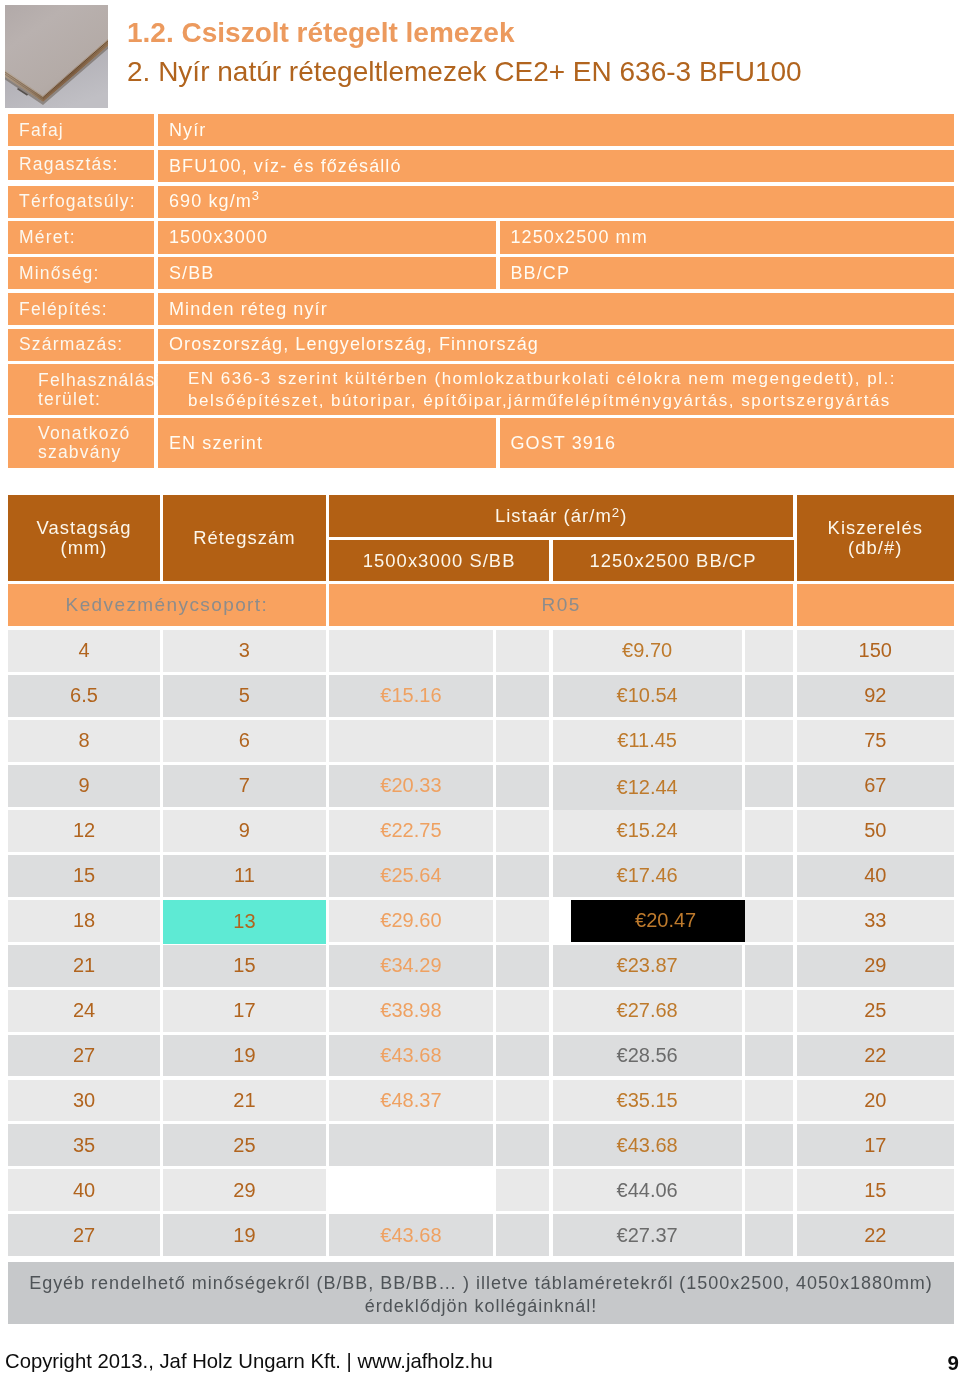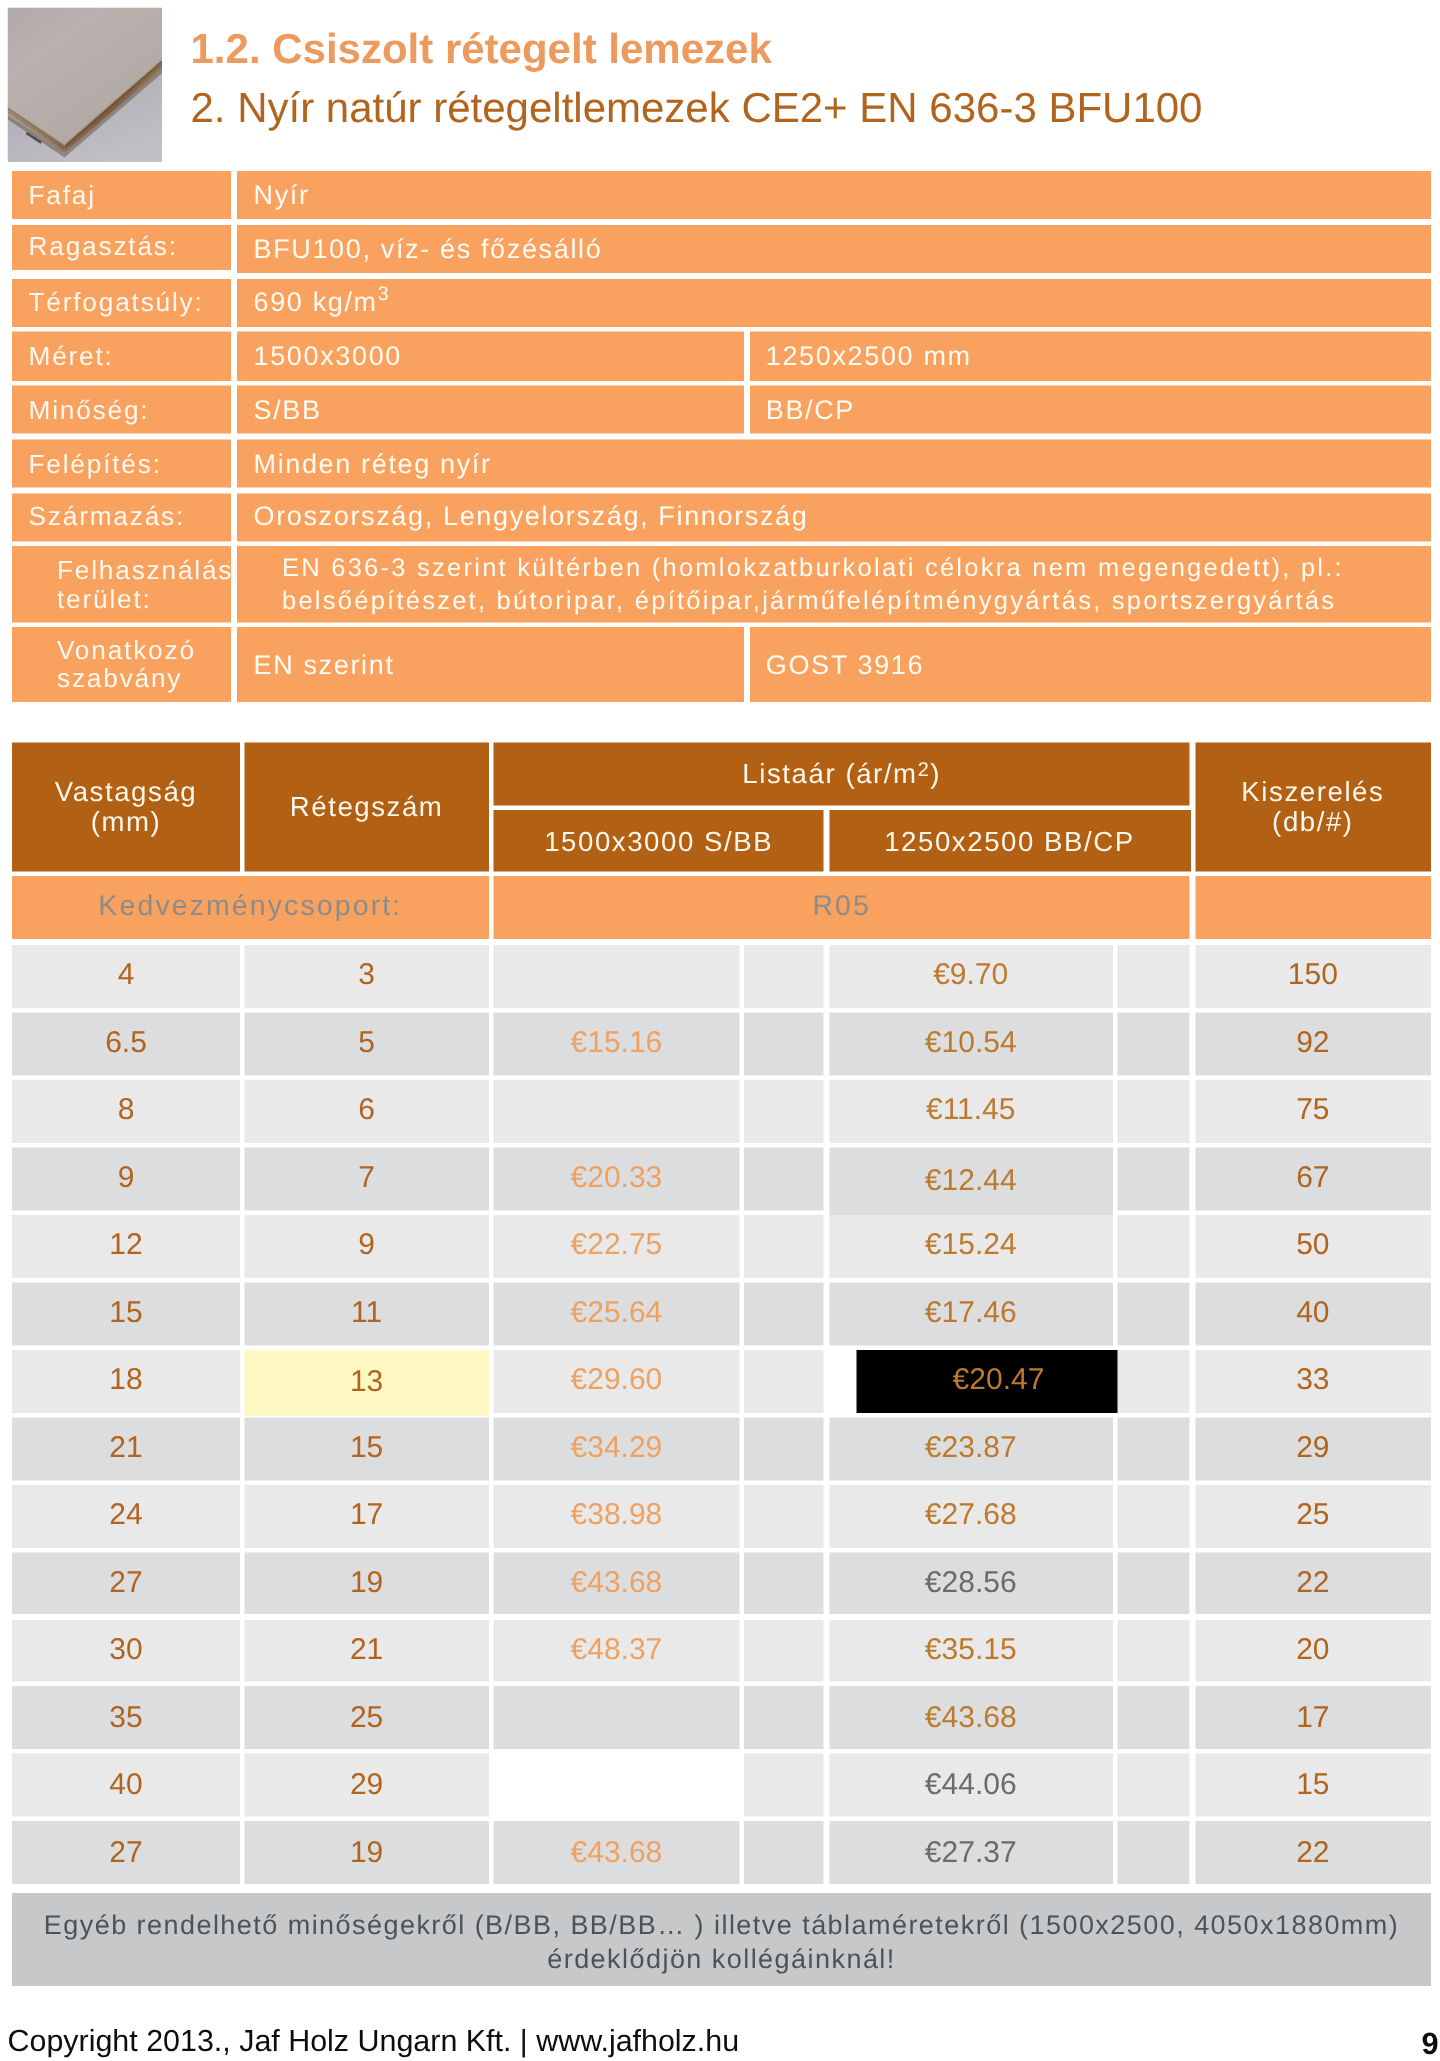--- a/index.html
+++ b/index.html
@@ -314,21 +314,21 @@
     </div>
 <div class="pc v-p2" style="left:744.8px;top:854.75px;width:48.700000000000045px;height:41.95px;background:#DCDDDE">
       <span></span>
     </div>
 <div class="pc v-pk" style="left:796.5px;top:854.75px;width:157.5px;height:41.95px;background:#DCDDDE">
       <span>40</span>
     </div>
 <div class="pc v-th" style="left:8.0px;top:899.7px;width:152.0px;height:41.95px;background:#E9E9E9">
       <span>18</span>
     </div>
-<div class="pc v-ly" style="left:163.0px;top:899.7px;width:162.8px;height:44px;background:#fef9c3">
+<div class="pc v-ly" style="left:163.0px;top:899.7px;width:162.8px;height:44px;background:#5eead4">
       <span>13</span>
     </div>
 <div class="pc v-p1" style="left:328.8px;top:899.7px;width:164.3px;height:41.95px;background:#E9E9E9">
       <span>€29.60</span>
     </div>
 <div class="pc v-p1" style="left:496.1px;top:899.7px;width:53.39999999999998px;height:41.95px;background:#E9E9E9">
       <span></span>
     </div>
 <div class="pc v-p2" style="left:571px;top:899.7px;width:189.29999999999995px;height:41.95px;background:#000000">
       <span>€20.47</span>

